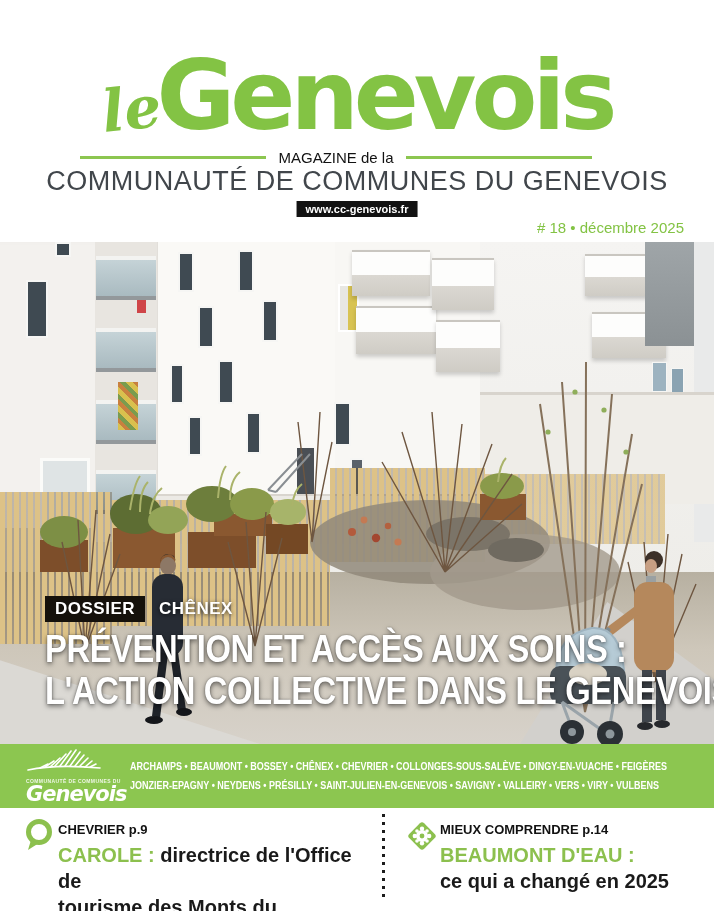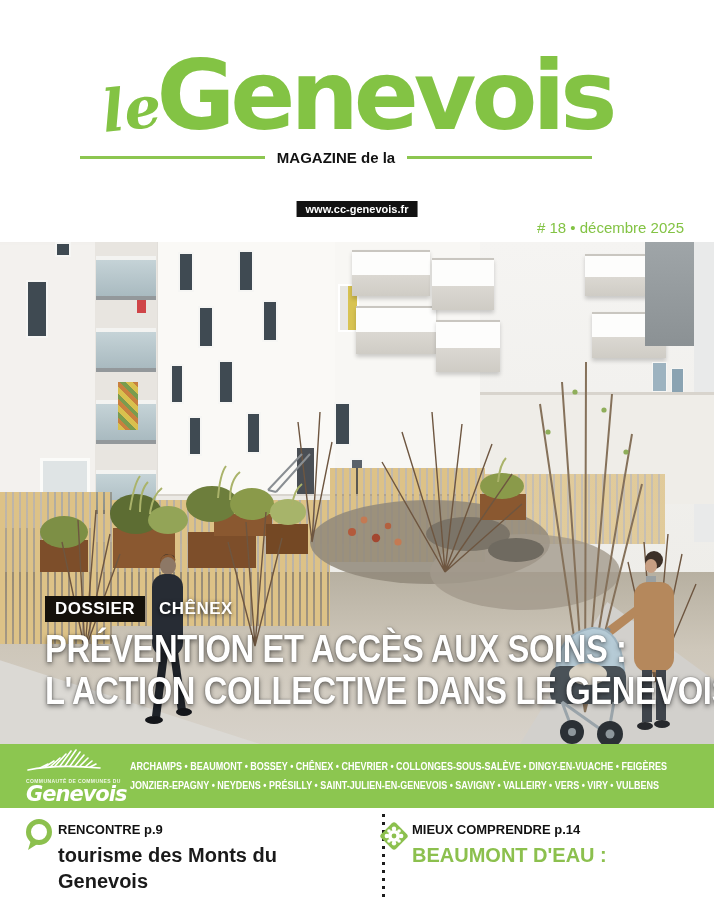--- a/index.html
+++ b/index.html
@@ -15,21 +15,21 @@
   .logo-row { position:absolute; top:18px; left:0; width:714px; height:122px;
     display:flex; justify-content:center; align-items:flex-end; }
   .logo-le { font-family:"DejaVu Serif", serif; font-style:italic; font-weight:700;
     font-size:58px; color:#83c344; line-height:1; margin-right:-4px; margin-bottom:2px;
     transform:rotate(-6deg); }
   .logo-name { font-family:"DejaVu Sans", sans-serif; font-weight:700; font-size:96px;
     color:#83c344; line-height:0.92; letter-spacing:-5px; }
   .mag-row { position:absolute; top:148px; left:80px; width:512px; height:18px;
     display:flex; align-items:center; }
   .mag-line { flex:1; height:3px; background:#8cc650; }
-  .mag-label { padding:0 12px; font-weight:700; font-size:15px; color:#121212; white-space:nowrap; }
+  .mag-label { padding:0 12px; font-weight:400; font-size:15px; color:#121212; white-space:nowrap; }
   .subtitle { position:absolute; top:166px; left:0; width:714px; text-align:center;
     font-size:27px; font-weight:400; color:#41464b; letter-spacing:0.5px; }
   .website-badge { position:absolute; top:201px; left:50%; transform:translateX(-50%);
     background:#121212; color:#fff; font-weight:700; font-size:11px; padding:2px 9px; }
   .issue { position:absolute; top:219px; right:30px; font-weight:400; font-size:15px; color:#83c344; }
 
   
   .photo { position:absolute; top:242px; left:0; width:714px; height:502px;
     overflow:hidden; background:#eceded;padding-left:8px; }
   .abs { position:absolute; }
@@ -71,21 +71,21 @@
     font-size:21px; line-height:1; letter-spacing:-1px; }
   .band-names { flex:1; color:#fff; font-weight:700; font-size:10px; line-height:19px; }
   .band-names div { white-space:nowrap; transform:scaleX(0.9); transform-origin:0 50%; }
 
   
   .footer { position:absolute; top:808px; left:0; width:714px; height:103px; background:#fff; }
   .divider { position:absolute; left:382px; top:6px; width:3px; height:88px;
     background:repeating-linear-gradient(#1c1c1c 0 3px, transparent 3px 8px); }
   .f-col { position:absolute; top:8px; }
   .f-col-left { left:24px; width:340px; }
-  .f-col-right { left:378px; width:300px; }
+  .f-col-right { left:406px; width:300px; }
   .f-icon { position:absolute; left:0; top:2px; }
   .f-kicker { margin-left:34px; font-weight:700; font-size:13px; color:#121212; padding-top:6px; }
   .f-title { margin-left:34px; margin-top:5px; font-weight:700; font-size:20px;
     line-height:26px; color:#1a1a1a; }
   .green-text { color:#8cc04e; }
 </style>
 </head>
 <body>
 
 <div class="page">
@@ -93,20 +93,21 @@
   <div class="header">
     <div class="logo-row">
       <span class="logo-le">le</span>
       <span class="logo-name">Genevois</span>
     </div>
     <div class="mag-row">
       <div class="mag-line"></div>
       <div class="mag-label">MAGAZINE de la</div>
       <div class="mag-line"></div>
     </div>
+    <div class="subtitle">COMMUNAUTÉ DE COMMUNES DU GENEVOIS</div>
     <div class="website-badge">www.cc-genevois.fr</div>
     <div class="issue"># 18 • décembre 2025</div>
   </div>
 
   <div class="photo">
 
     <div class="abs" style="left:0;top:0;width:714px;height:340px;background:linear-gradient(#f5f4f2,#eeede9);"></div>
 
     <div class="abs" style="left:0;top:0;width:110px;height:320px;background:#f3f1ee;box-shadow:inset -10px 0 12px -8px rgba(0,0,0,.15);"></div>
     <div class="win" style="left:26px;top:38px;width:22px;height:58px;"></div>
@@ -287,22 +288,23 @@
   </div>
 
   <div class="footer">
     <div class="divider"></div>
 
     <div class="f-col f-col-left">
       <svg class="f-icon" width="30" height="34" viewBox="0 0 30 34">
         <circle cx="15" cy="14" r="10.5" fill="#ffffff" stroke="#8cc04e" stroke-width="5"></circle>
         <path d="M7 22 L4 32 L15 25 Z" fill="#8cc04e"></path>
       </svg>
-      <div class="f-kicker">RENCONTRE p.9</div>
+      <div class="f-kicker">CHEVRIER p.9</div>
       <div class="f-title">
+        <div><span class="green-text">CAROLE :</span> <span>directrice de l'Office de</span></div>
         <div>tourisme des Monts du Genevois</div>
       </div>
     </div>
 
     <div class="f-col f-col-right">
       <svg class="f-icon" width="32" height="36" viewBox="0 0 32 36">
         <rect x="5.5" y="7.5" width="21" height="21" rx="3" transform="rotate(45 16 18)" fill="#8cc04e"></rect>
         <circle cx="16" cy="18" r="6" fill="#ffffff"></circle>
         <circle cx="16" cy="10.8" r="2.2" fill="#ffffff"></circle>
           <circle cx="16" cy="25.2" r="2.2" fill="#ffffff"></circle>
@@ -310,17 +312,18 @@
           <circle cx="23.2" cy="18" r="2.2" fill="#ffffff"></circle>
         <circle cx="11" cy="13" r="1.8" fill="#ffffff"></circle>
           <circle cx="21" cy="13" r="1.8" fill="#ffffff"></circle>
         <circle cx="11" cy="23" r="1.8" fill="#ffffff"></circle>
           <circle cx="21" cy="23" r="1.8" fill="#ffffff"></circle>
         <circle cx="16" cy="18" r="2.4" fill="#8cc04e"></circle>
       </svg>
       <div class="f-kicker">MIEUX COMPRENDRE p.14</div>
       <div class="f-title">
         <div class="green-text">BEAUMONT D'EAU :</div>
+        <div>ce qui a changé en 2025</div>
       </div>
     </div>
   </div>
 
 </div>
 
 </body></html>

